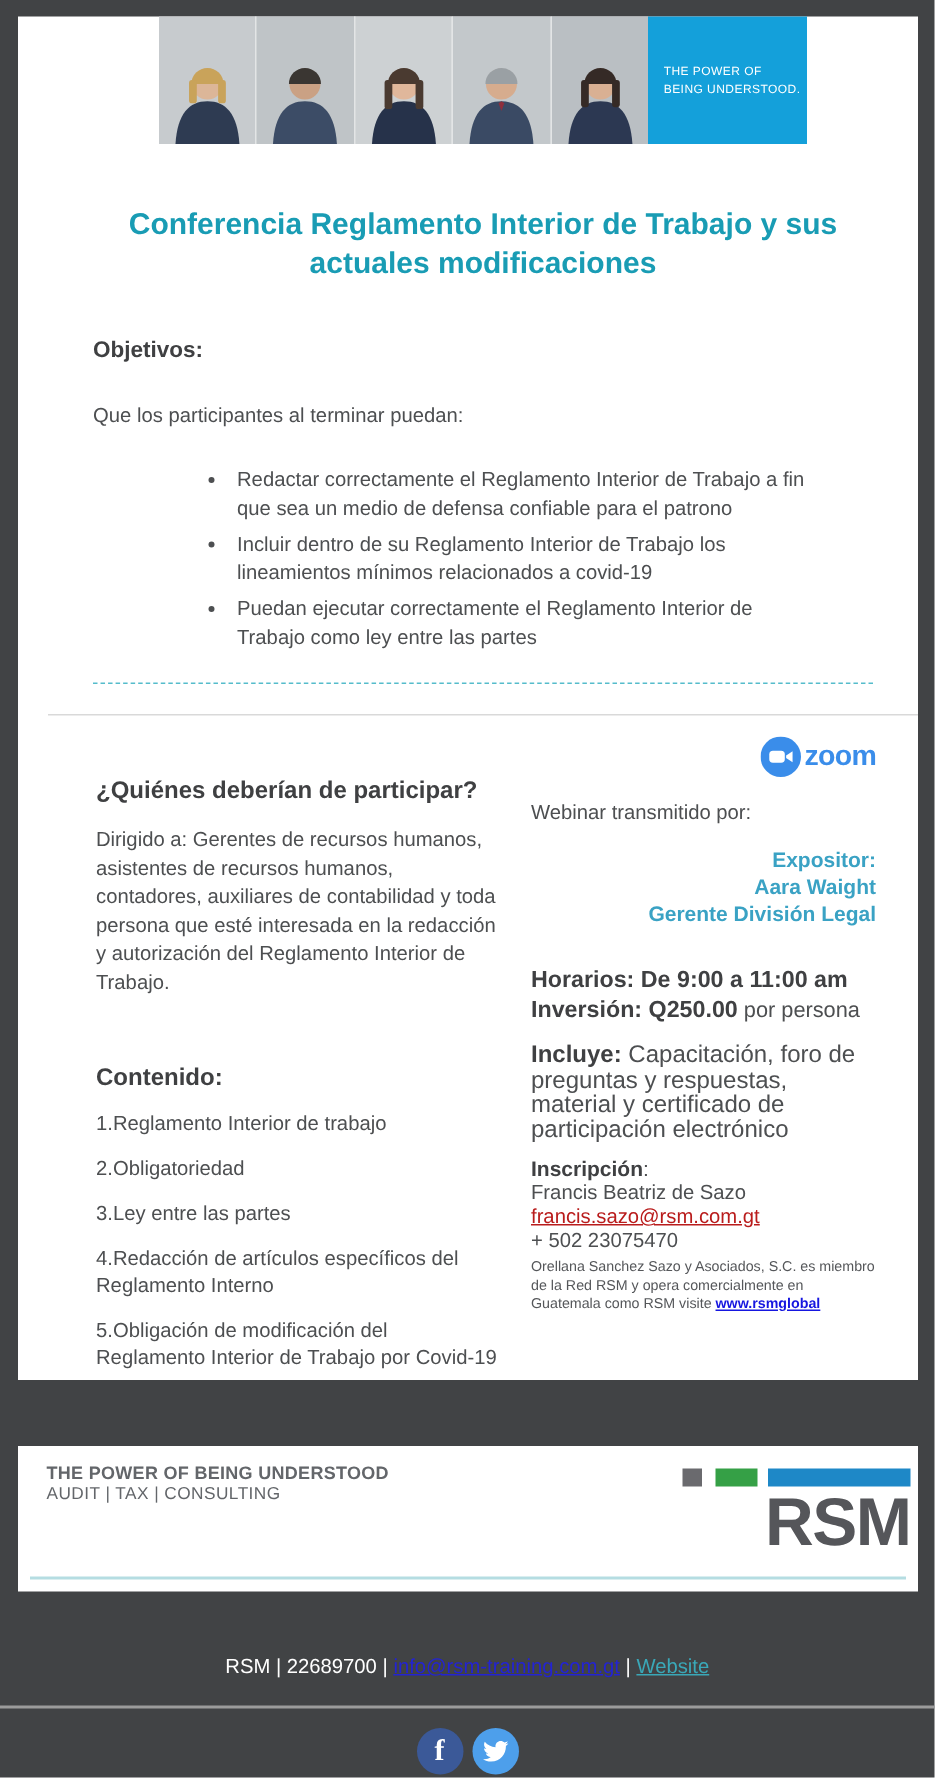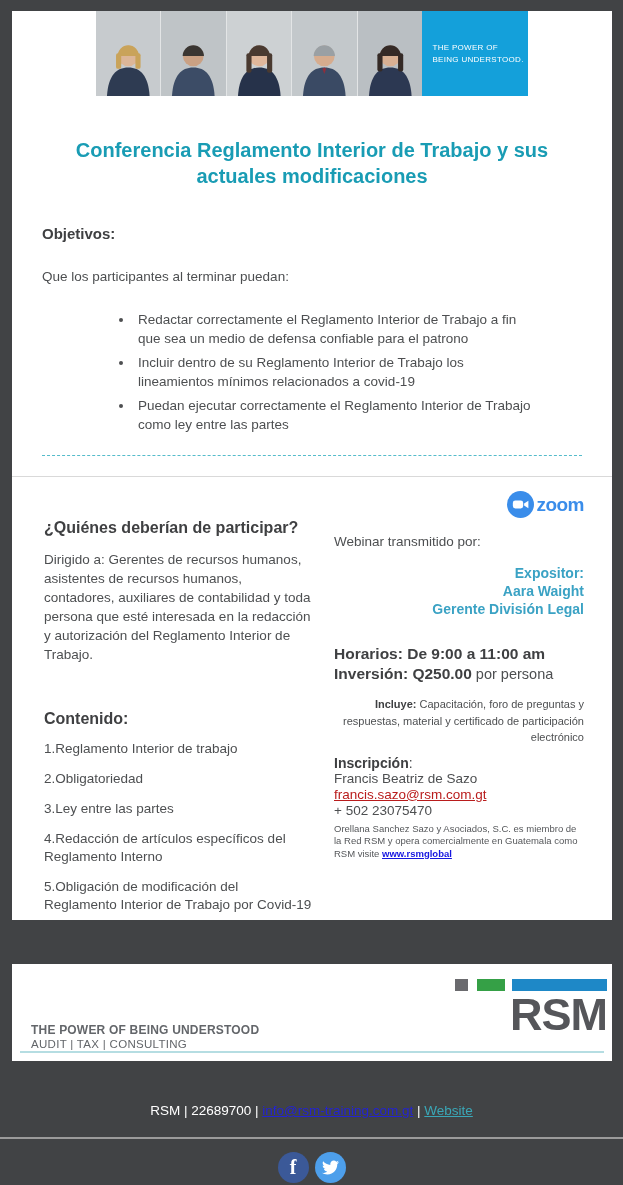--- a/index.html
+++ b/index.html
@@ -8,20 +8,21 @@
     height:1185px;
     background:#414345;
     font-family:"Liberation Sans", sans-serif;
     overflow:hidden;
     -webkit-font-smoothing:antialiased;
   }
   .main-card {
     margin:11px 11px 0 12px;
     background:#ffffff;
     padding-bottom:6px;
+    padding-left:20px;
   }
   
   .photo-strip {
     width:433px; height:85px;
     margin:10px auto 0;
     display:flex;
   }
   .person-panel { flex:1; position:relative; overflow:hidden; }
   .person-panel svg { position:absolute; bottom:0; left:0; width:100%; height:100%; }
   .p1 { background:#c7cbce; } .p2 { background:#bfc4c7; } .p3 { background:#cdd1d3; }
@@ -60,34 +61,34 @@
   .zoom-badge { width:27px; height:27px; }
   .zoom-word { color:#3a8dea; font-size:19px; font-weight:bold; letter-spacing:-.5px; margin-left:2px; }
   .webinar-line { margin-top:16px; }
   .expositor { margin-top:15px; text-align:right; font-weight:bold; color:#3aa2c4; font-size:14px; line-height:18px; }
   .fecha-block { margin-top:27px; color:#3f4042; }
   .fecha { font-size:17.5px; font-weight:bold; line-height:23px; }
   .horarios { font-size:15.5px; font-weight:bold; margin-top:3px; }
   .inversion { font-size:15.5px; margin-top:2px; }
   .inversion b { font-weight:bold; }
   .inversion .suffix { font-size:14.5px; color:#4d4f51; font-weight:normal; }
-  .incluye { margin-top:13px; font-size:11px; line-height:16.5px;text-align:right; }
+  .incluye { margin-top:13px; font-size:16px; line-height:16.5px; }
   .incluye b { color:#3f4042; }
   .inscripcion { margin-top:9px; font-size:13.5px; line-height:16px; }
   .inscripcion .head { font-size:14px; }
   .inscripcion .head b { color:#3f4042; }
   a.teal-link { color:#b91c1c; text-decoration:underline; }
   .legal { margin-top:4px; font-size:9.5px; line-height:12.5px; color:#55575a; }
   .legal a { color:#1616e0; text-decoration:underline; font-weight:bold; }
   
   .rsm-banner {
     margin:44px 11px 0 12px; background:#ffffff;
     position:relative; height:97px;
   }
-  .rsm-tagline { position:absolute; left:19px; top:11px; color:#63666a;margin-top:48px; }
+  .rsm-tagline { position:absolute; left:19px; top:11px; color:#63666a; }
   .rsm-tagline .l1 { font-size:12px; font-weight:bold; letter-spacing:.2px; }
   .rsm-tagline .l2 { font-size:11.5px; margin-top:1px; letter-spacing:.3px; }
   .rsm-logo { position:absolute; right:5px; top:15px; text-align:right; }
   .rsm-blocks { display:flex; justify-content:flex-end; align-items:center; }
   .blk { height:12px; }
   .blk-gray { width:13px; background:#6a6a6e; }
   .blk-green { width:28px; background:#35a046; margin-left:9px; }
   .blk-blue { width:95px; background:#1e88c7; margin-left:7px; }
   .rsm-word {
     font-size:45px; font-weight:bold; color:#55565a;

